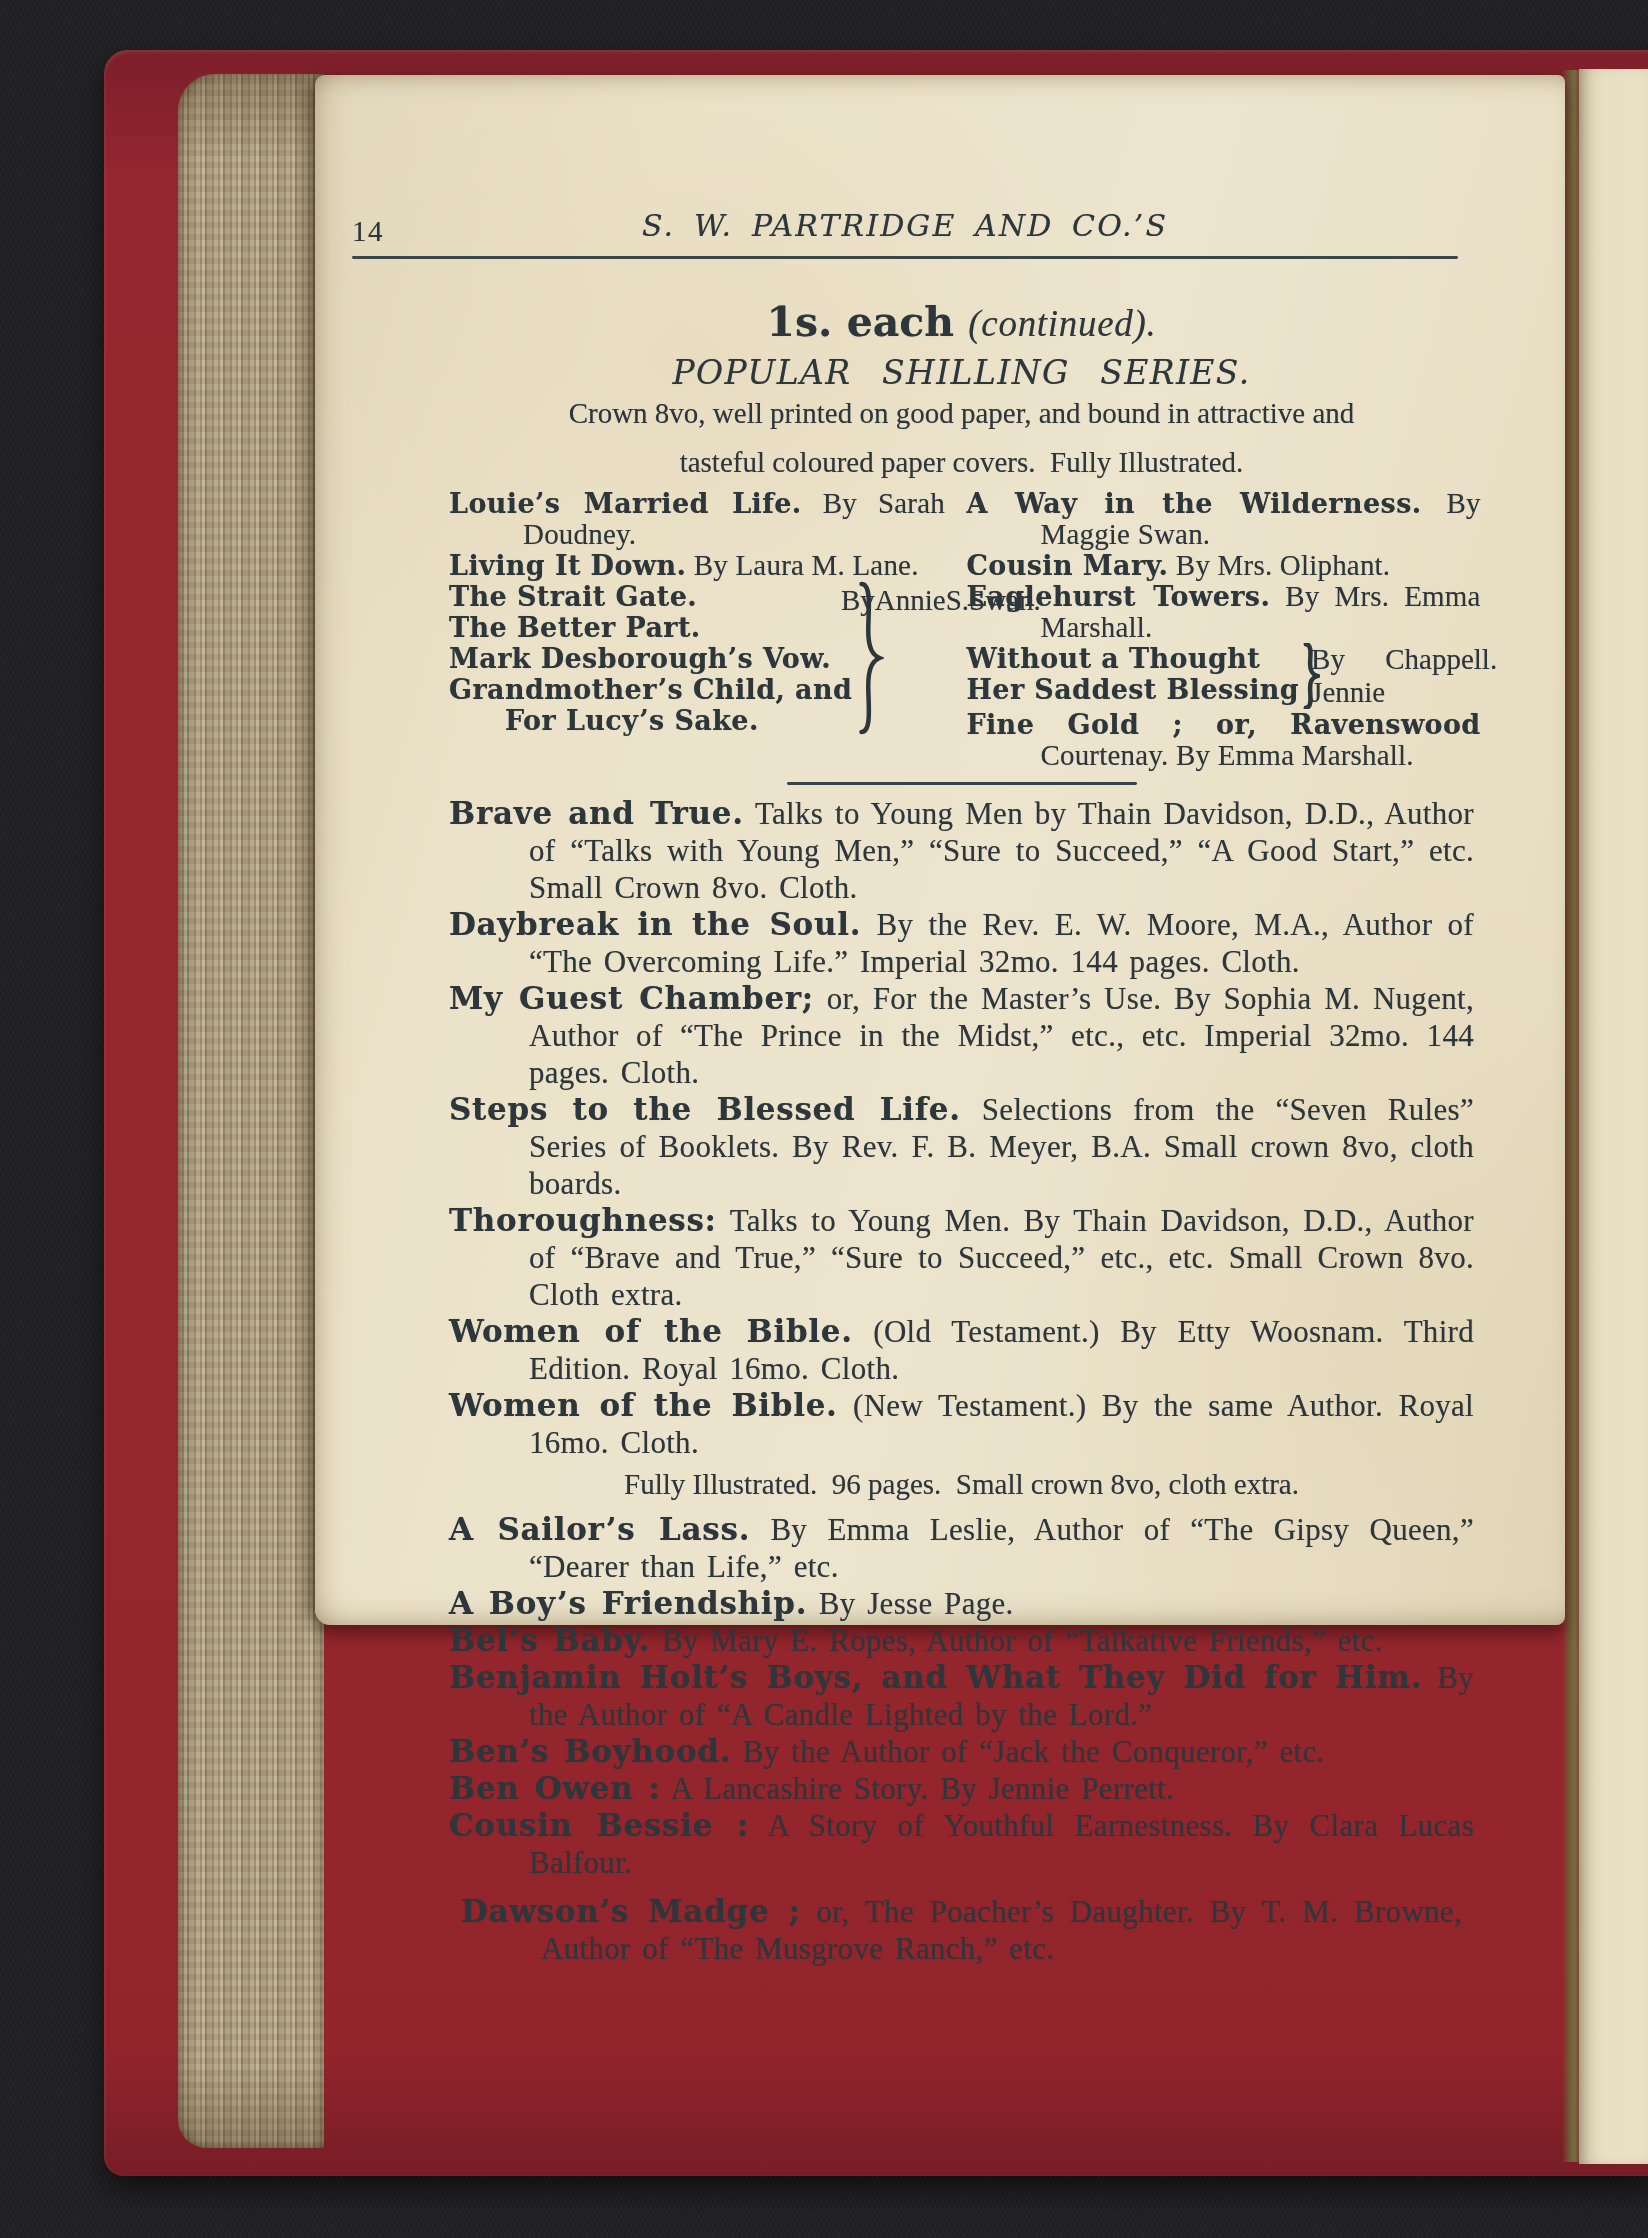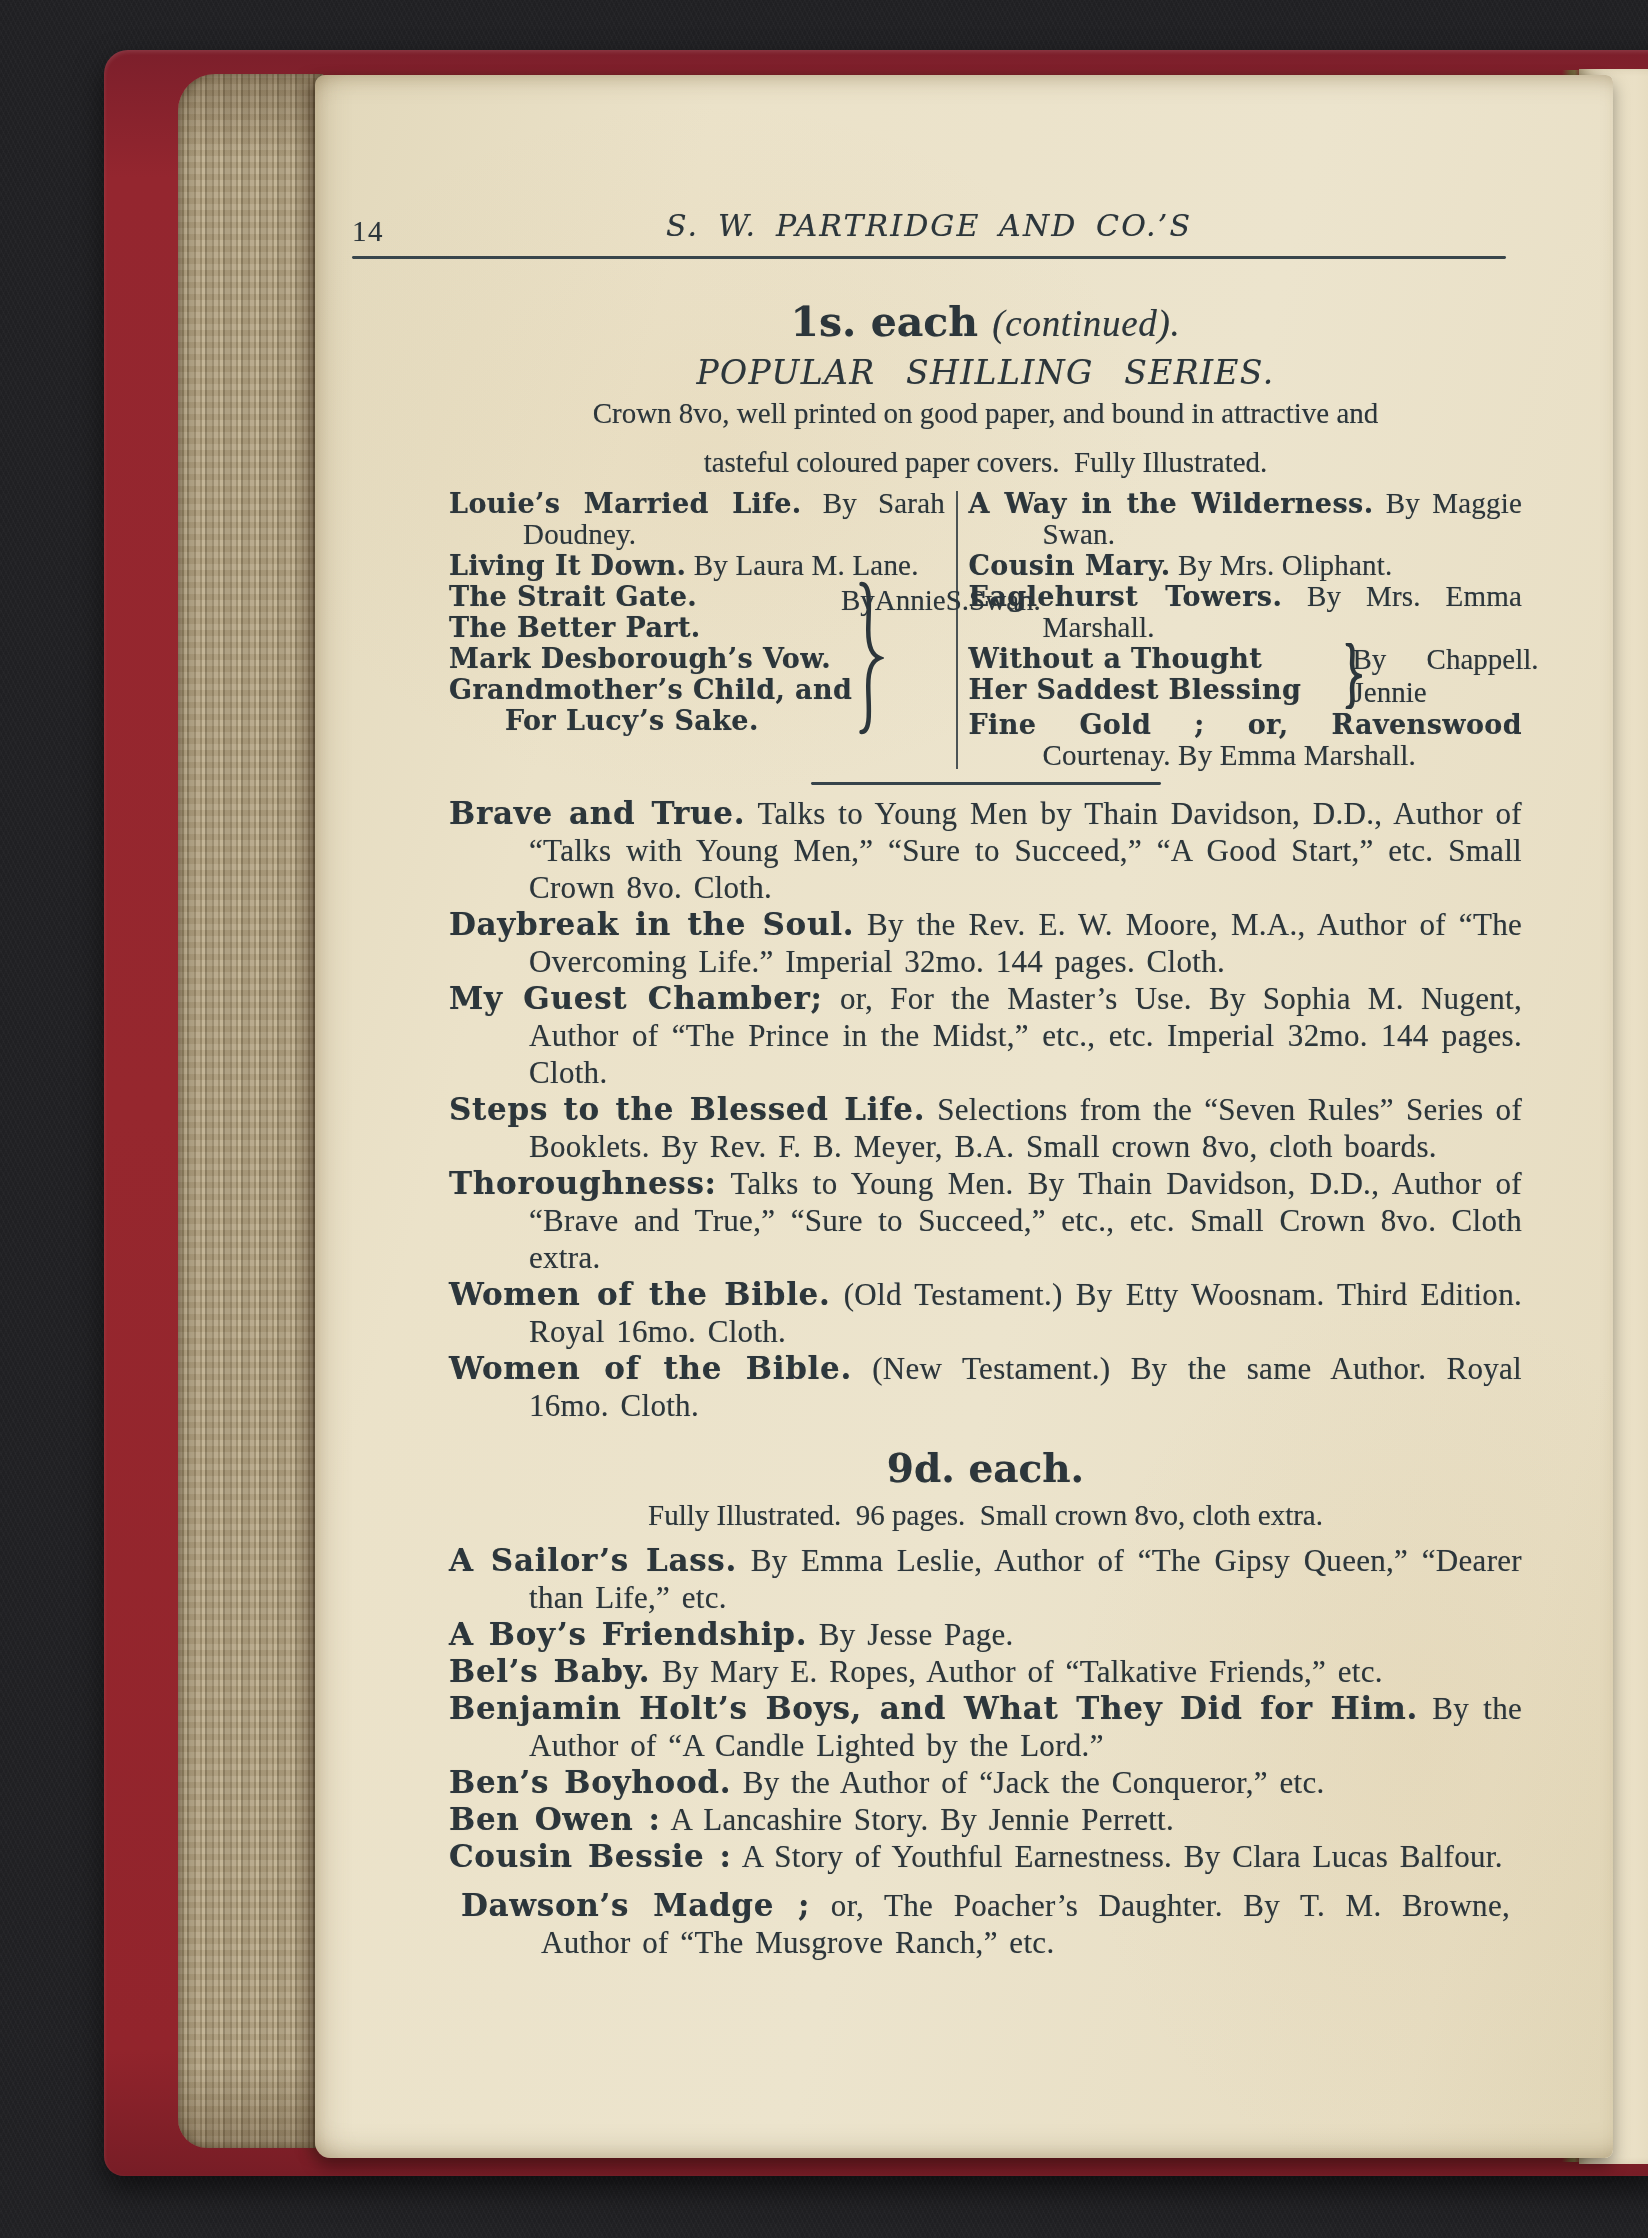--- a/index.html
+++ b/index.html
@@ -22,33 +22,32 @@
   .stack{
     position:absolute; left:74px; top:24px; width:146px; height:2074px;
     background:
       linear-gradient(180deg, rgba(60,40,20,.28), rgba(60,40,20,0) 4%, rgba(60,40,20,0) 96%, rgba(60,40,20,.3)),
       repeating-linear-gradient(0deg, rgba(90,70,40,.08) 0 6.4px, rgba(255,255,255,.05) 6.4px 12px),
       repeating-linear-gradient(90deg,#b6a788 0 3.6px,#9c8d6e 3.6px 5.7px,#c1b292 5.7px 9.3px,#8d7f62 9.3px 11.4px,#ab9c7d 11.4px 15.7px,#98896b 15.7px 18px);
     border-radius:37px 2.9px 2.9px 29px;
     box-shadow:inset 7.1px 0 11.4px -4.3px rgba(40,25,10,.5), inset -5.7px 0 10px -4.3px rgba(40,25,10,.35);
   }
   .page{
-    position:absolute; left:211px; top:25px; width:1250px; height:2083px;
+    position:absolute; left:211px; top:25px; width:1250px; height:1550px;
     background:
       radial-gradient(643px 500px at 30% 18%, rgba(205,175,120,.10), transparent 70%),
       radial-gradient(500px 643px at 85% 80%, rgba(205,175,120,.10), transparent 70%),
       linear-gradient(105deg,#e2d8bb,#ebe2c9 22%,#ece4cd 55%,#e7ddc2 88%,#e0d5b6);
     border-radius:10px 7.1px 8.6px 15.7px;
     box-shadow:
       -11.4px 0 14.3px -5.7px rgba(55,35,15,.5),
       0 8.6px 15.7px rgba(0,0,0,.35),
       inset 0 18.6px 27px -21.4px rgba(110,85,45,.55),
       inset 0 -21.4px 31px -24px rgba(110,85,45,.5),
       inset 24px 0 36px -27px rgba(110,85,45,.45);
-    padding-left: 48px;
   }
   .gutter{
     position:absolute; left:1458px; top:20px; width:21.4px; height:2092px;
     background:linear-gradient(90deg, rgba(112,98,60,0), #6e6038 40%, #786b41 60%, rgba(112,98,60,0));
   }
   .facing{
     position:absolute; left:1475px; top:18.6px; width:81px; height:2095px;
     background:linear-gradient(90deg,#d8cdae,#e8dec3 30%,#eae0c6 70%,#e3d9bc);
     border-radius:0 5.7px 5.7px 0;
     box-shadow:inset 10px 0 13px -7.1px rgba(70,55,25,.45);
@@ -225,21 +224,20 @@
           <p class="entry" style="margin:0;">
             <span class="t">Women of the Bible.</span>
             <span>(Old Testament.)  By Etty Woosnam.  Third Edition.  Royal 16mo.  Cloth.</span>
           </p>
           <p class="entry" style="margin:0;">
             <span class="t">Women of the Bible.</span>
             <span>(New Testament.)  By the same Author.  Royal 16mo.  Cloth.</span>
           </p>
         </div>
 
-        <div class="h-nine">9d. each.</div>
         <div class="subnine">Fully Illustrated.  96 pages.  Small crown 8vo, cloth extra.</div>
 
         <div class="nine-entries">
           <p class="entry" style="margin:0;">
             <span class="t">A Sailor’s Lass.</span>
             <span>By Emma Leslie, Author of “The Gipsy Queen,” “Dearer than Life,” etc.</span>
           </p>
           <p class="entry" style="margin:0;">
             <span class="t">A Boy’s Friendship.</span>
             <span>By Jesse Page.</span>

